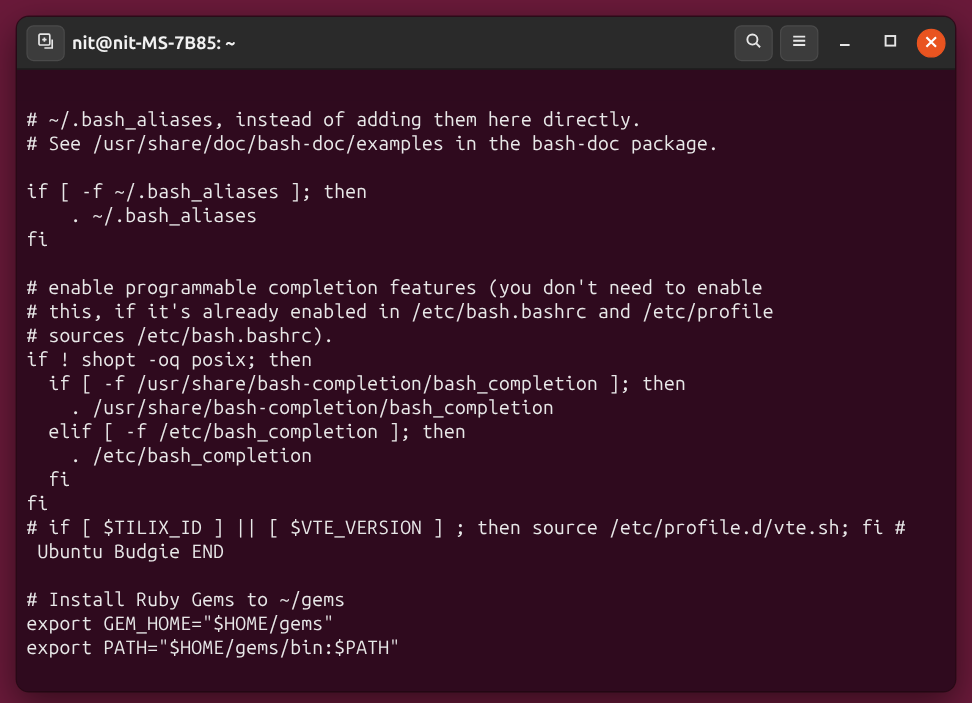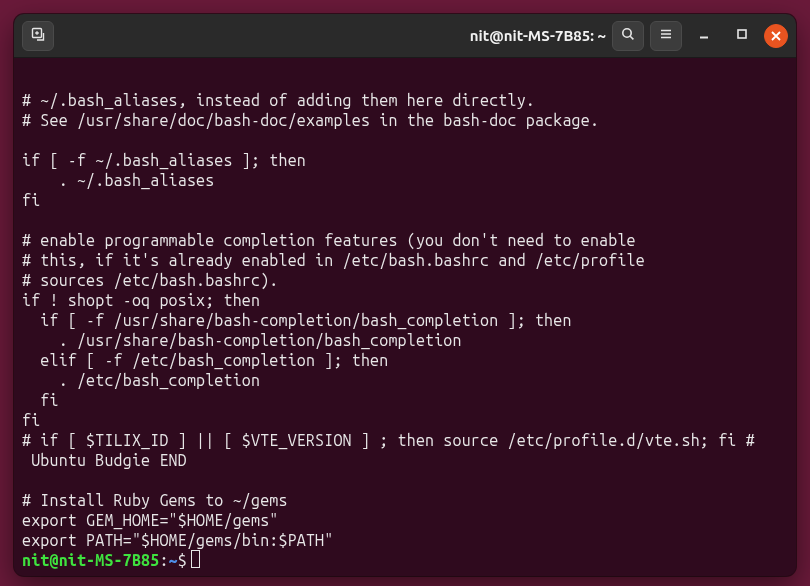--- a/index.html
+++ b/index.html
@@ -40,21 +40,21 @@
     align-items: center; justify-content: center;
     color: #e6e6e6;
     cursor: pointer;
   }
   .tb-btn svg { width: 16px; height: 16px; }
   .tb-btn.flat { background: transparent; border-color: transparent; }
   .tb-btn.close { background: #e95420; border-color: #e95420; border-radius: 50%; width: 24px; height: 24px; }
   .tb-btn.close svg { width: 12px; height: 12px; }
   .title {
     flex: 1;
-    text-align: right;
+    text-align: left;
     font-weight: 600;
     font-size: 15px;
     color: #f2f2f2;
   }
   .tb-right { display: flex; align-items: center; gap: 6px; }
   .content {
     flex: 1;
     padding: 6px 8px 10px 8px;
     color: #e8e8e8;
     font-size: 16px;
@@ -151,15 +151,15 @@
   elif [ -f /etc/bash_completion ]; then
     . /etc/bash_completion
   fi
 fi
 # if [ $TILIX_ID ] || [ $VTE_VERSION ] ; then source /etc/profile.d/vte.sh; fi #
  Ubuntu Budgie END
 
 # Install Ruby Gems to ~/gems
 export GEM_HOME="$HOME/gems"
 export PATH="$HOME/gems/bin:$PATH"
-</div><div class="prompt-line"><span class="p-green">nit@nit-MS-7B85</span><span class="p-white">:</span><span class="p-blue">~</span><span class="p-white">$</span><span class="cursor"></span></div></div>
+</div></div>
 
 </div>
 
 </body></html>

